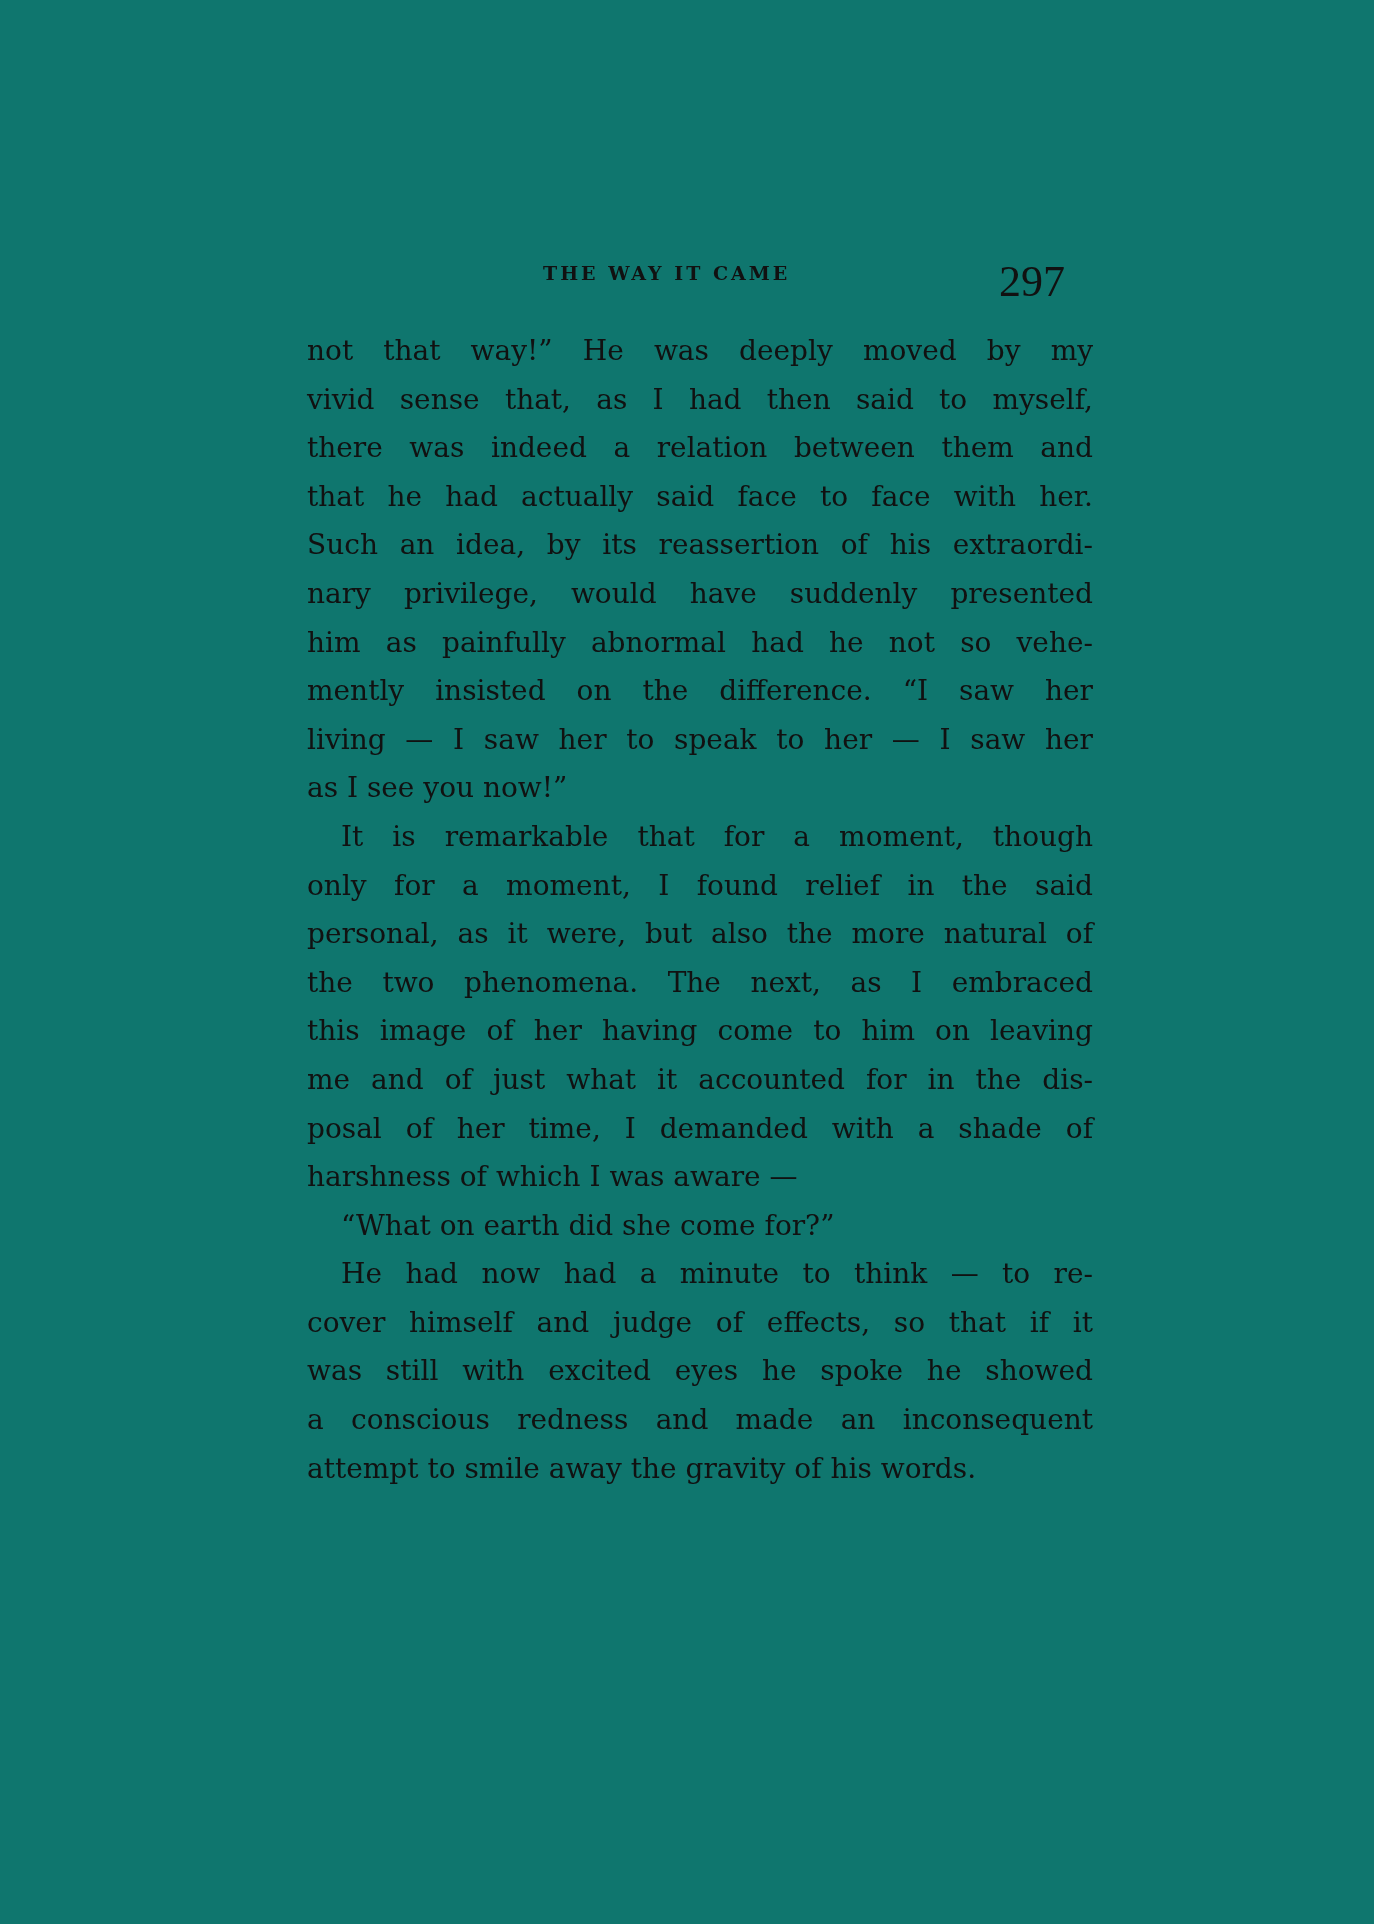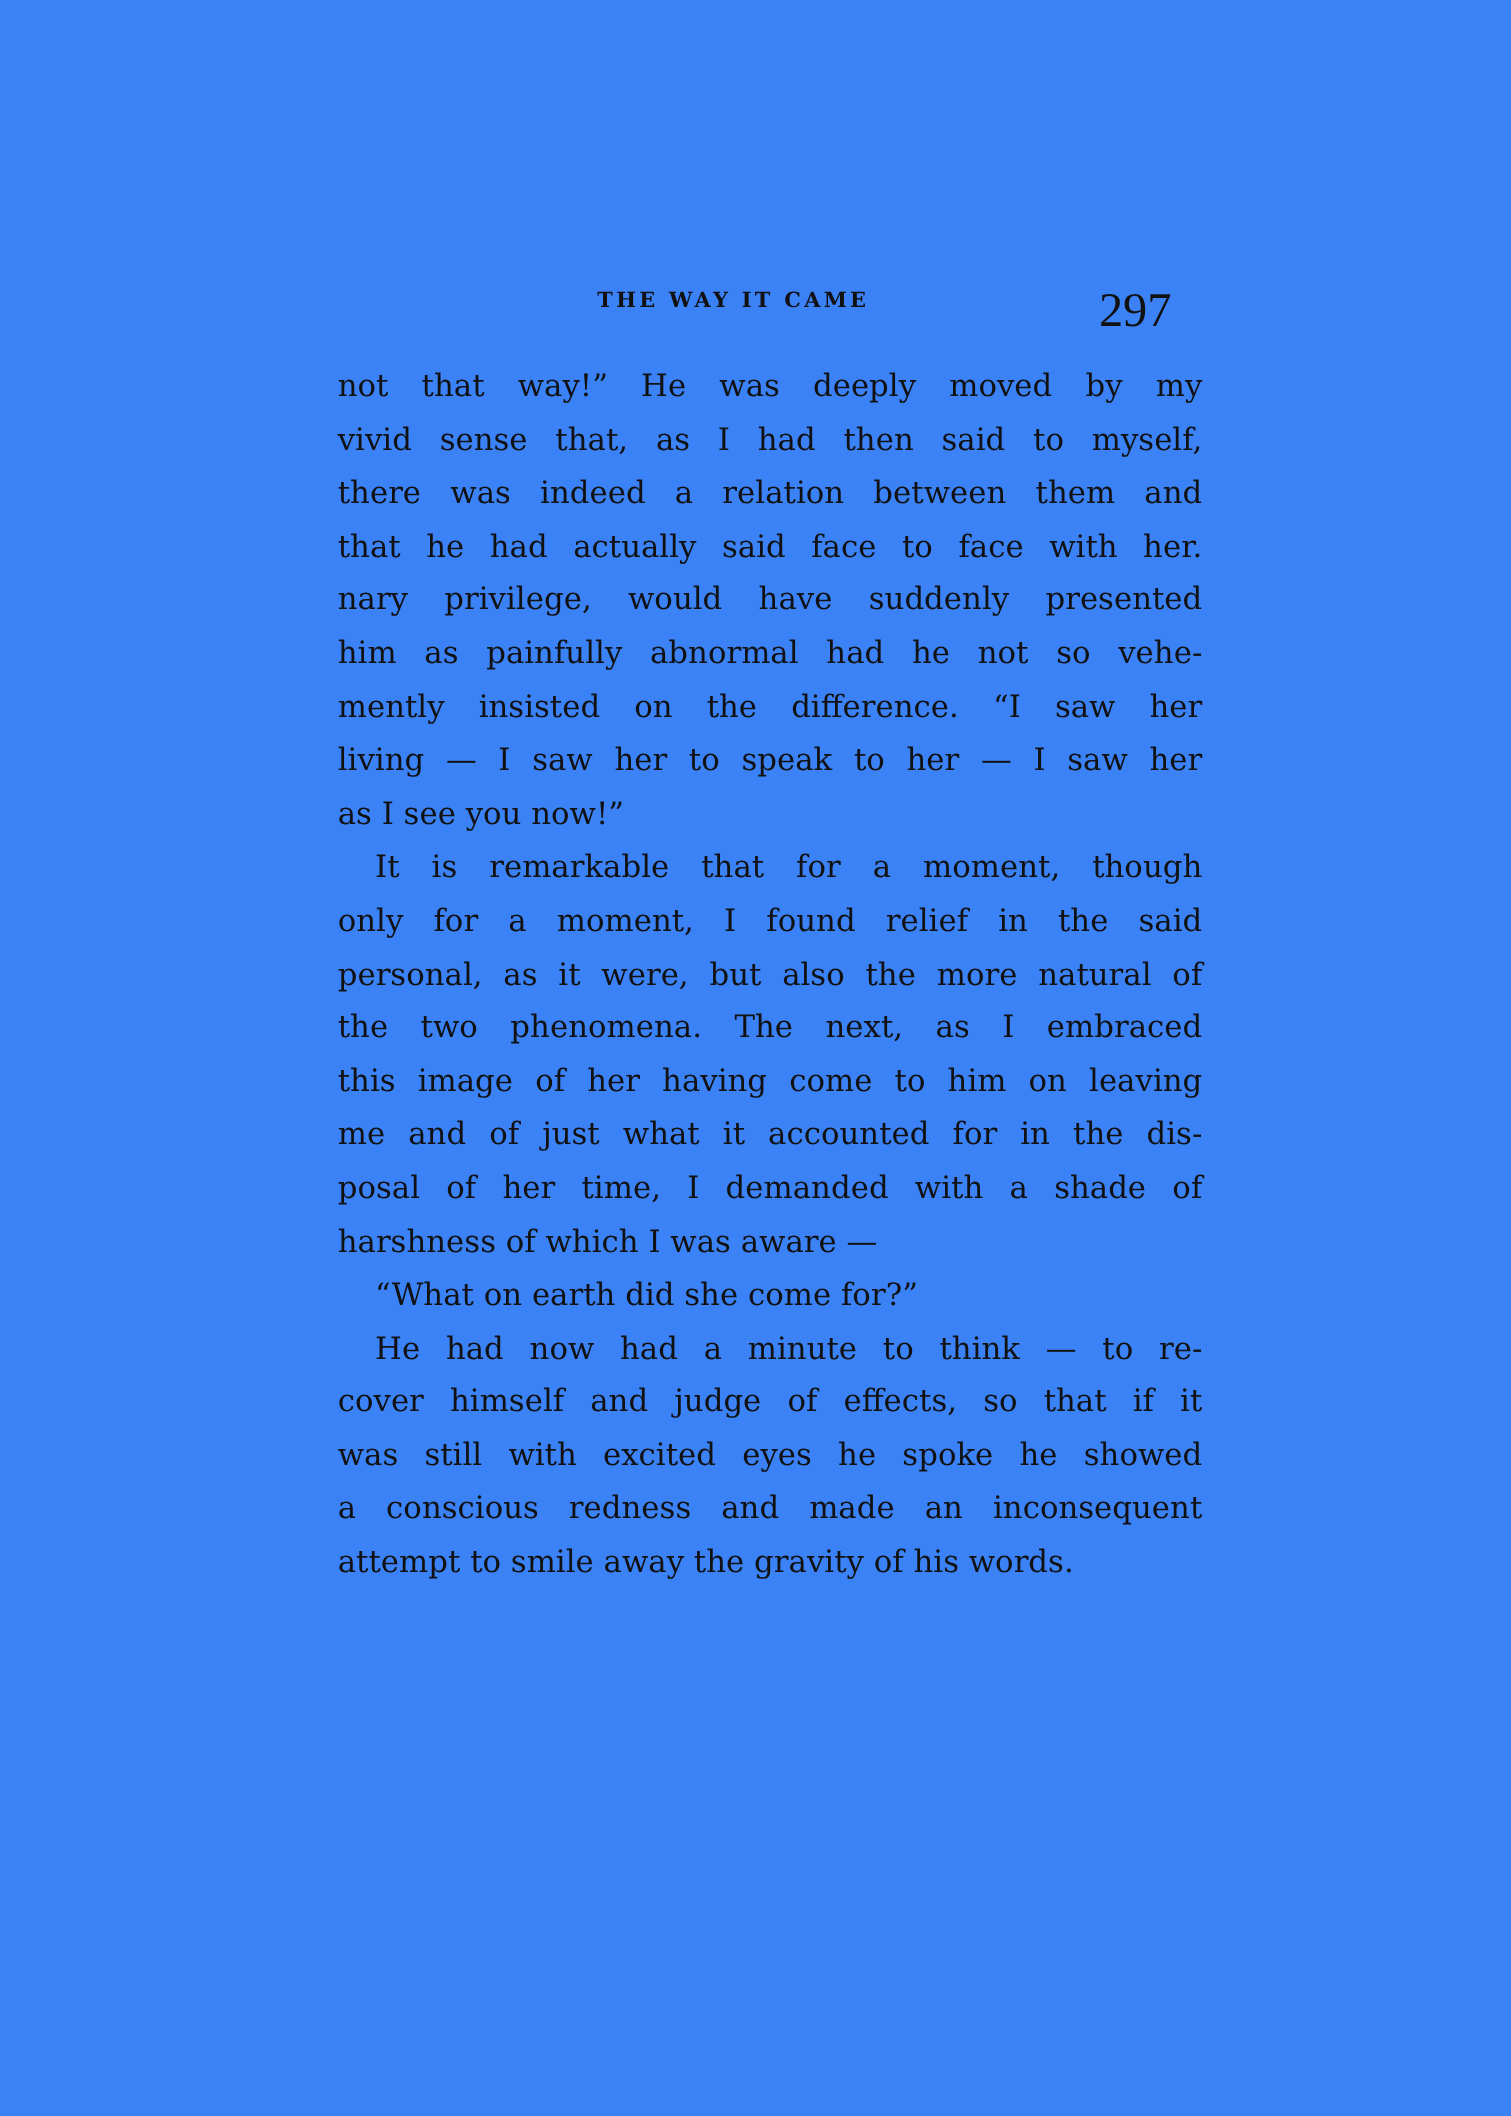--- a/index.html
+++ b/index.html
@@ -12,21 +12,21 @@
       height: 1924px;
       position: relative;
       overflow: hidden;
       color: #111111;
       font-family: "DejaVu Serif", "Liberation Serif", serif;
     }
     .page {
       position: absolute;
       left: 0; top: 0;
       width: 1374px; height: 1924px;
-      background: #3b82f6;
+      background: #0f766e;
     }
     .running-head {
       position: absolute;
       top: 256px;
       left: 305px;
       width: 790px;
       height: 40px;
     }
     .running-title {
       position: absolute;
@@ -79,20 +79,21 @@
   <div class="running-head">
     <span class="running-title">THE WAY IT CAME</span>
     <span class="page-number">297</span>
   </div>
 
   <div class="text-block">
     <span class="line">not that way!”  He was deeply moved by my</span>
     <span class="line">vivid sense that, as I had then said to myself,</span>
     <span class="line">there was indeed a relation between them and</span>
     <span class="line">that he had actually said face to face with her.</span>
+    <span class="line">Such an idea, by its reassertion of his extraordi-</span>
     <span class="line">nary privilege, would have suddenly presented</span>
     <span class="line">him as painfully abnormal had he not so vehe-</span>
     <span class="line">mently insisted on the difference.  “I saw her</span>
     <span class="line">living — I saw her to speak to her — I saw her</span>
     <span class="line last">as I see you now!”</span>
     <span class="line indent">It is remarkable that for a moment, though</span>
     <span class="line">only for a moment, I found relief in the said</span>
     <span class="line">personal, as it were, but also the more natural of</span>
     <span class="line">the two phenomena.  The next, as I embraced</span>
     <span class="line">this image of her having come to him on leaving</span>

